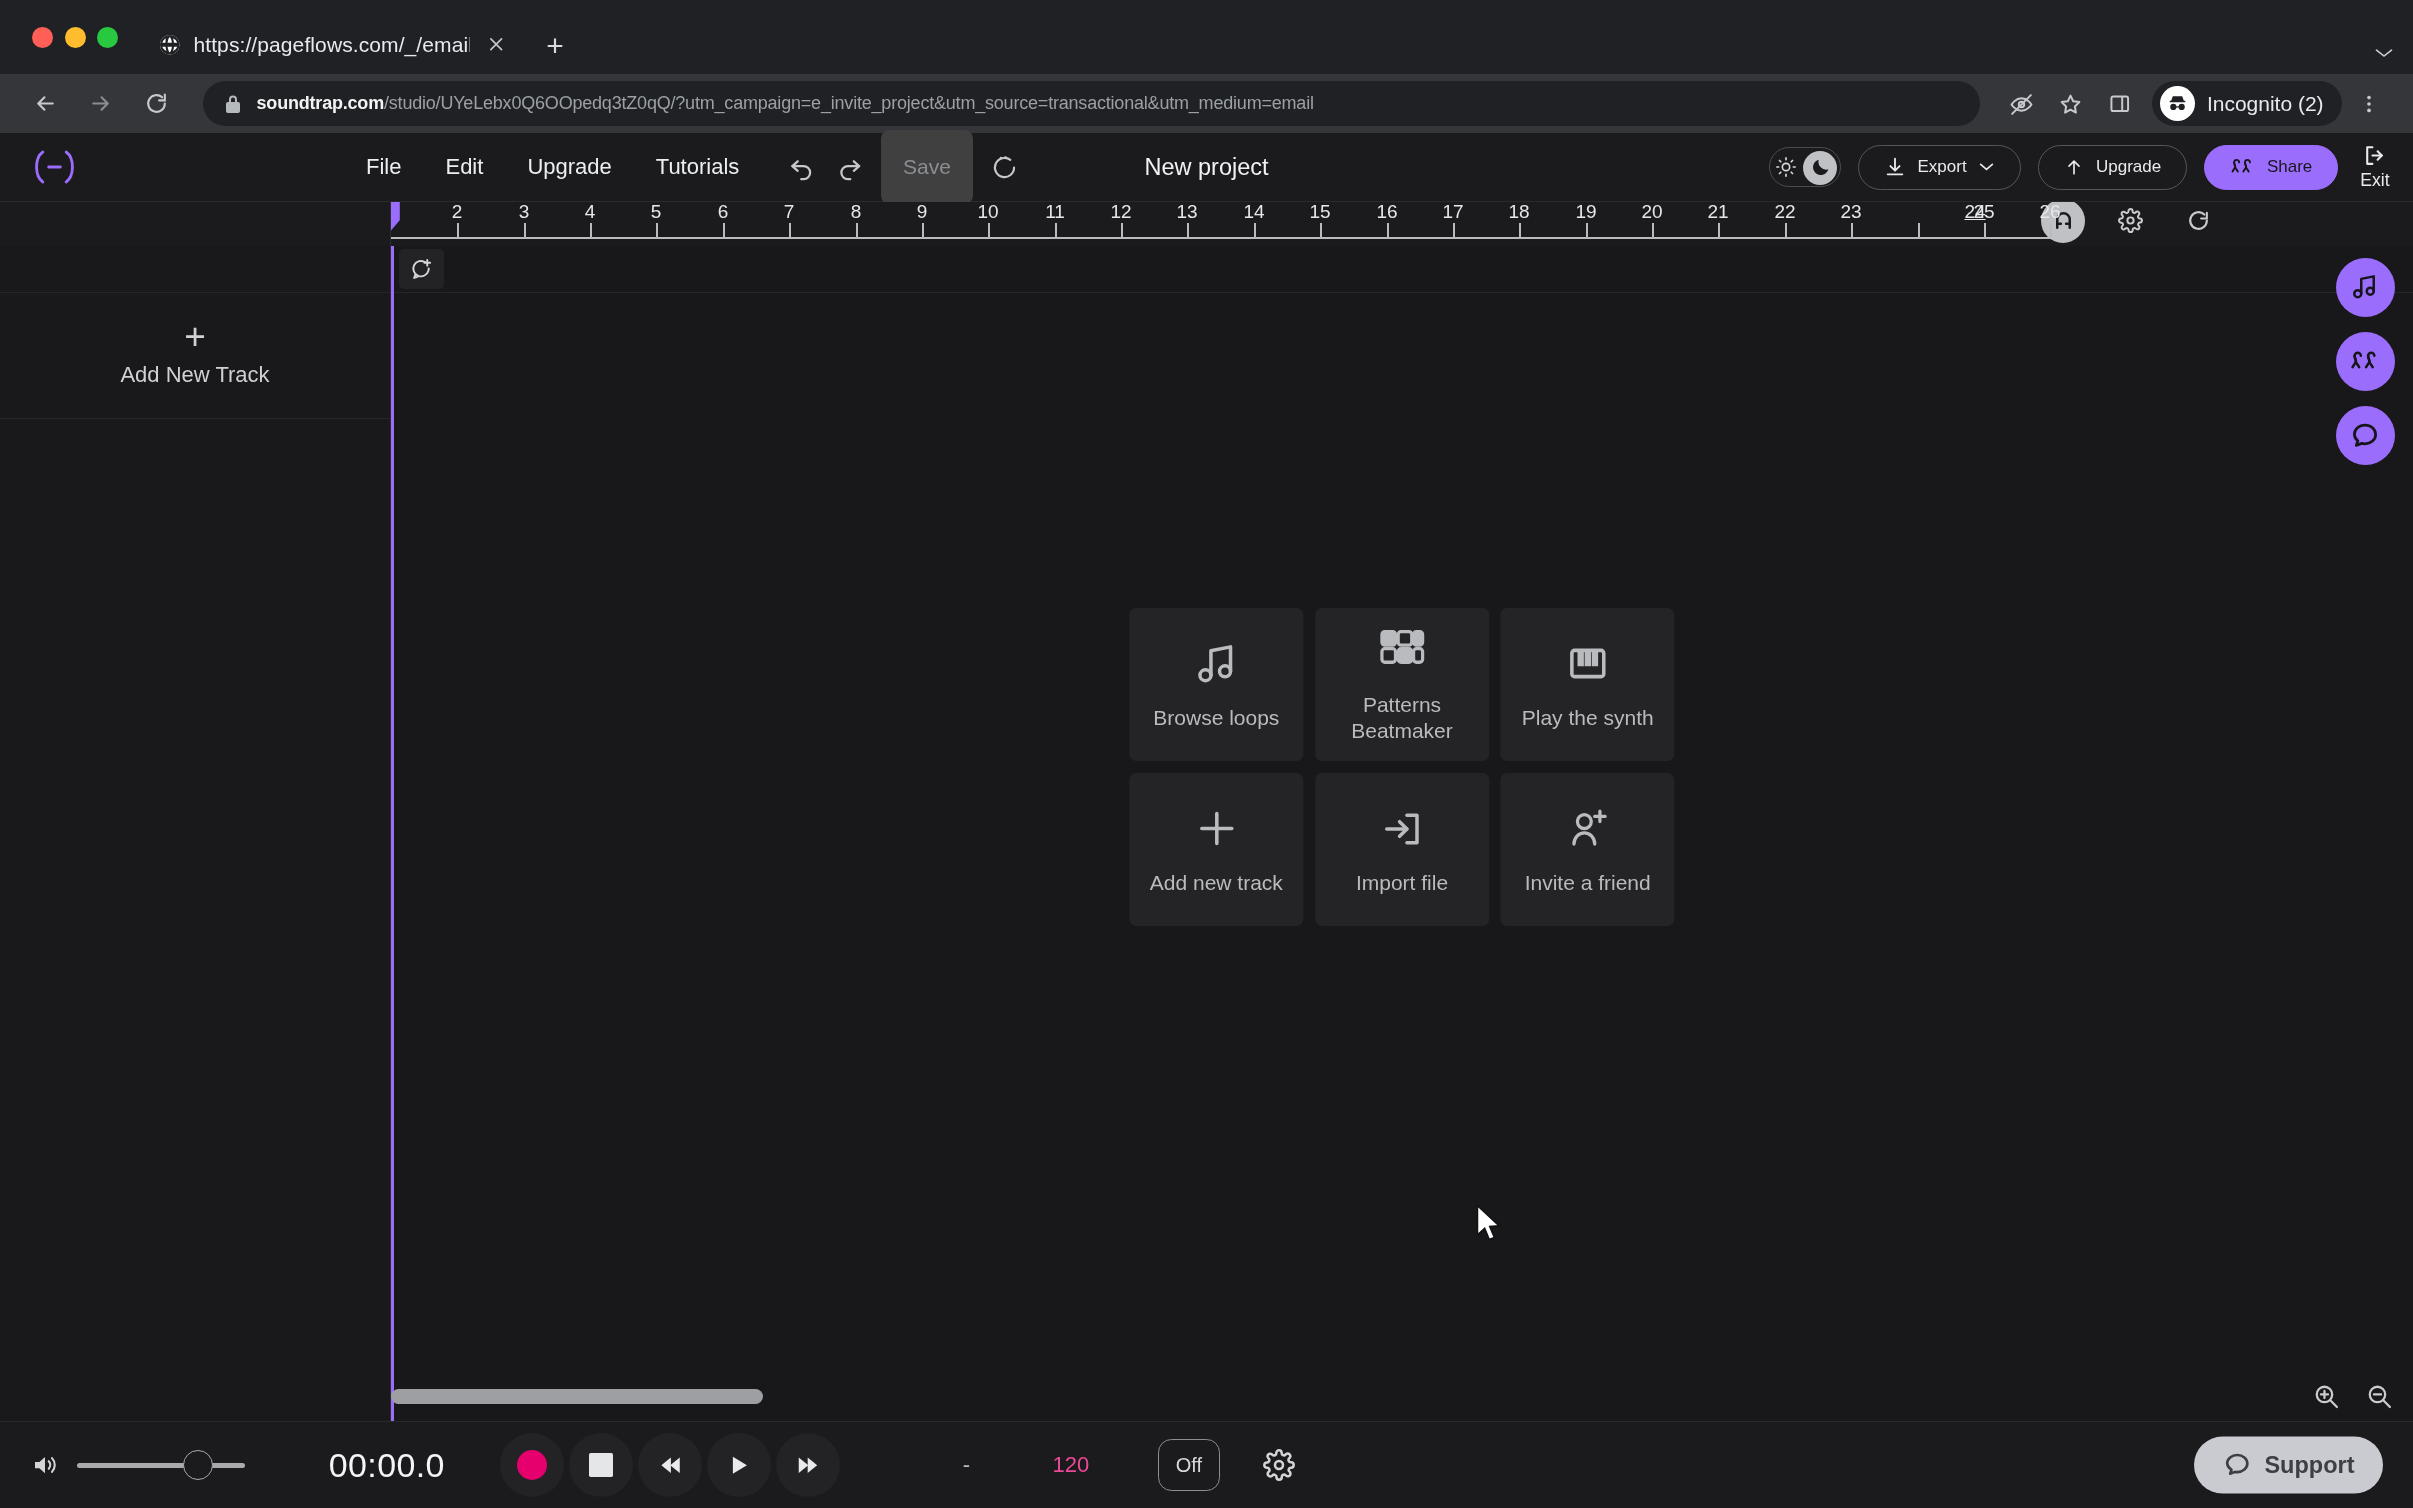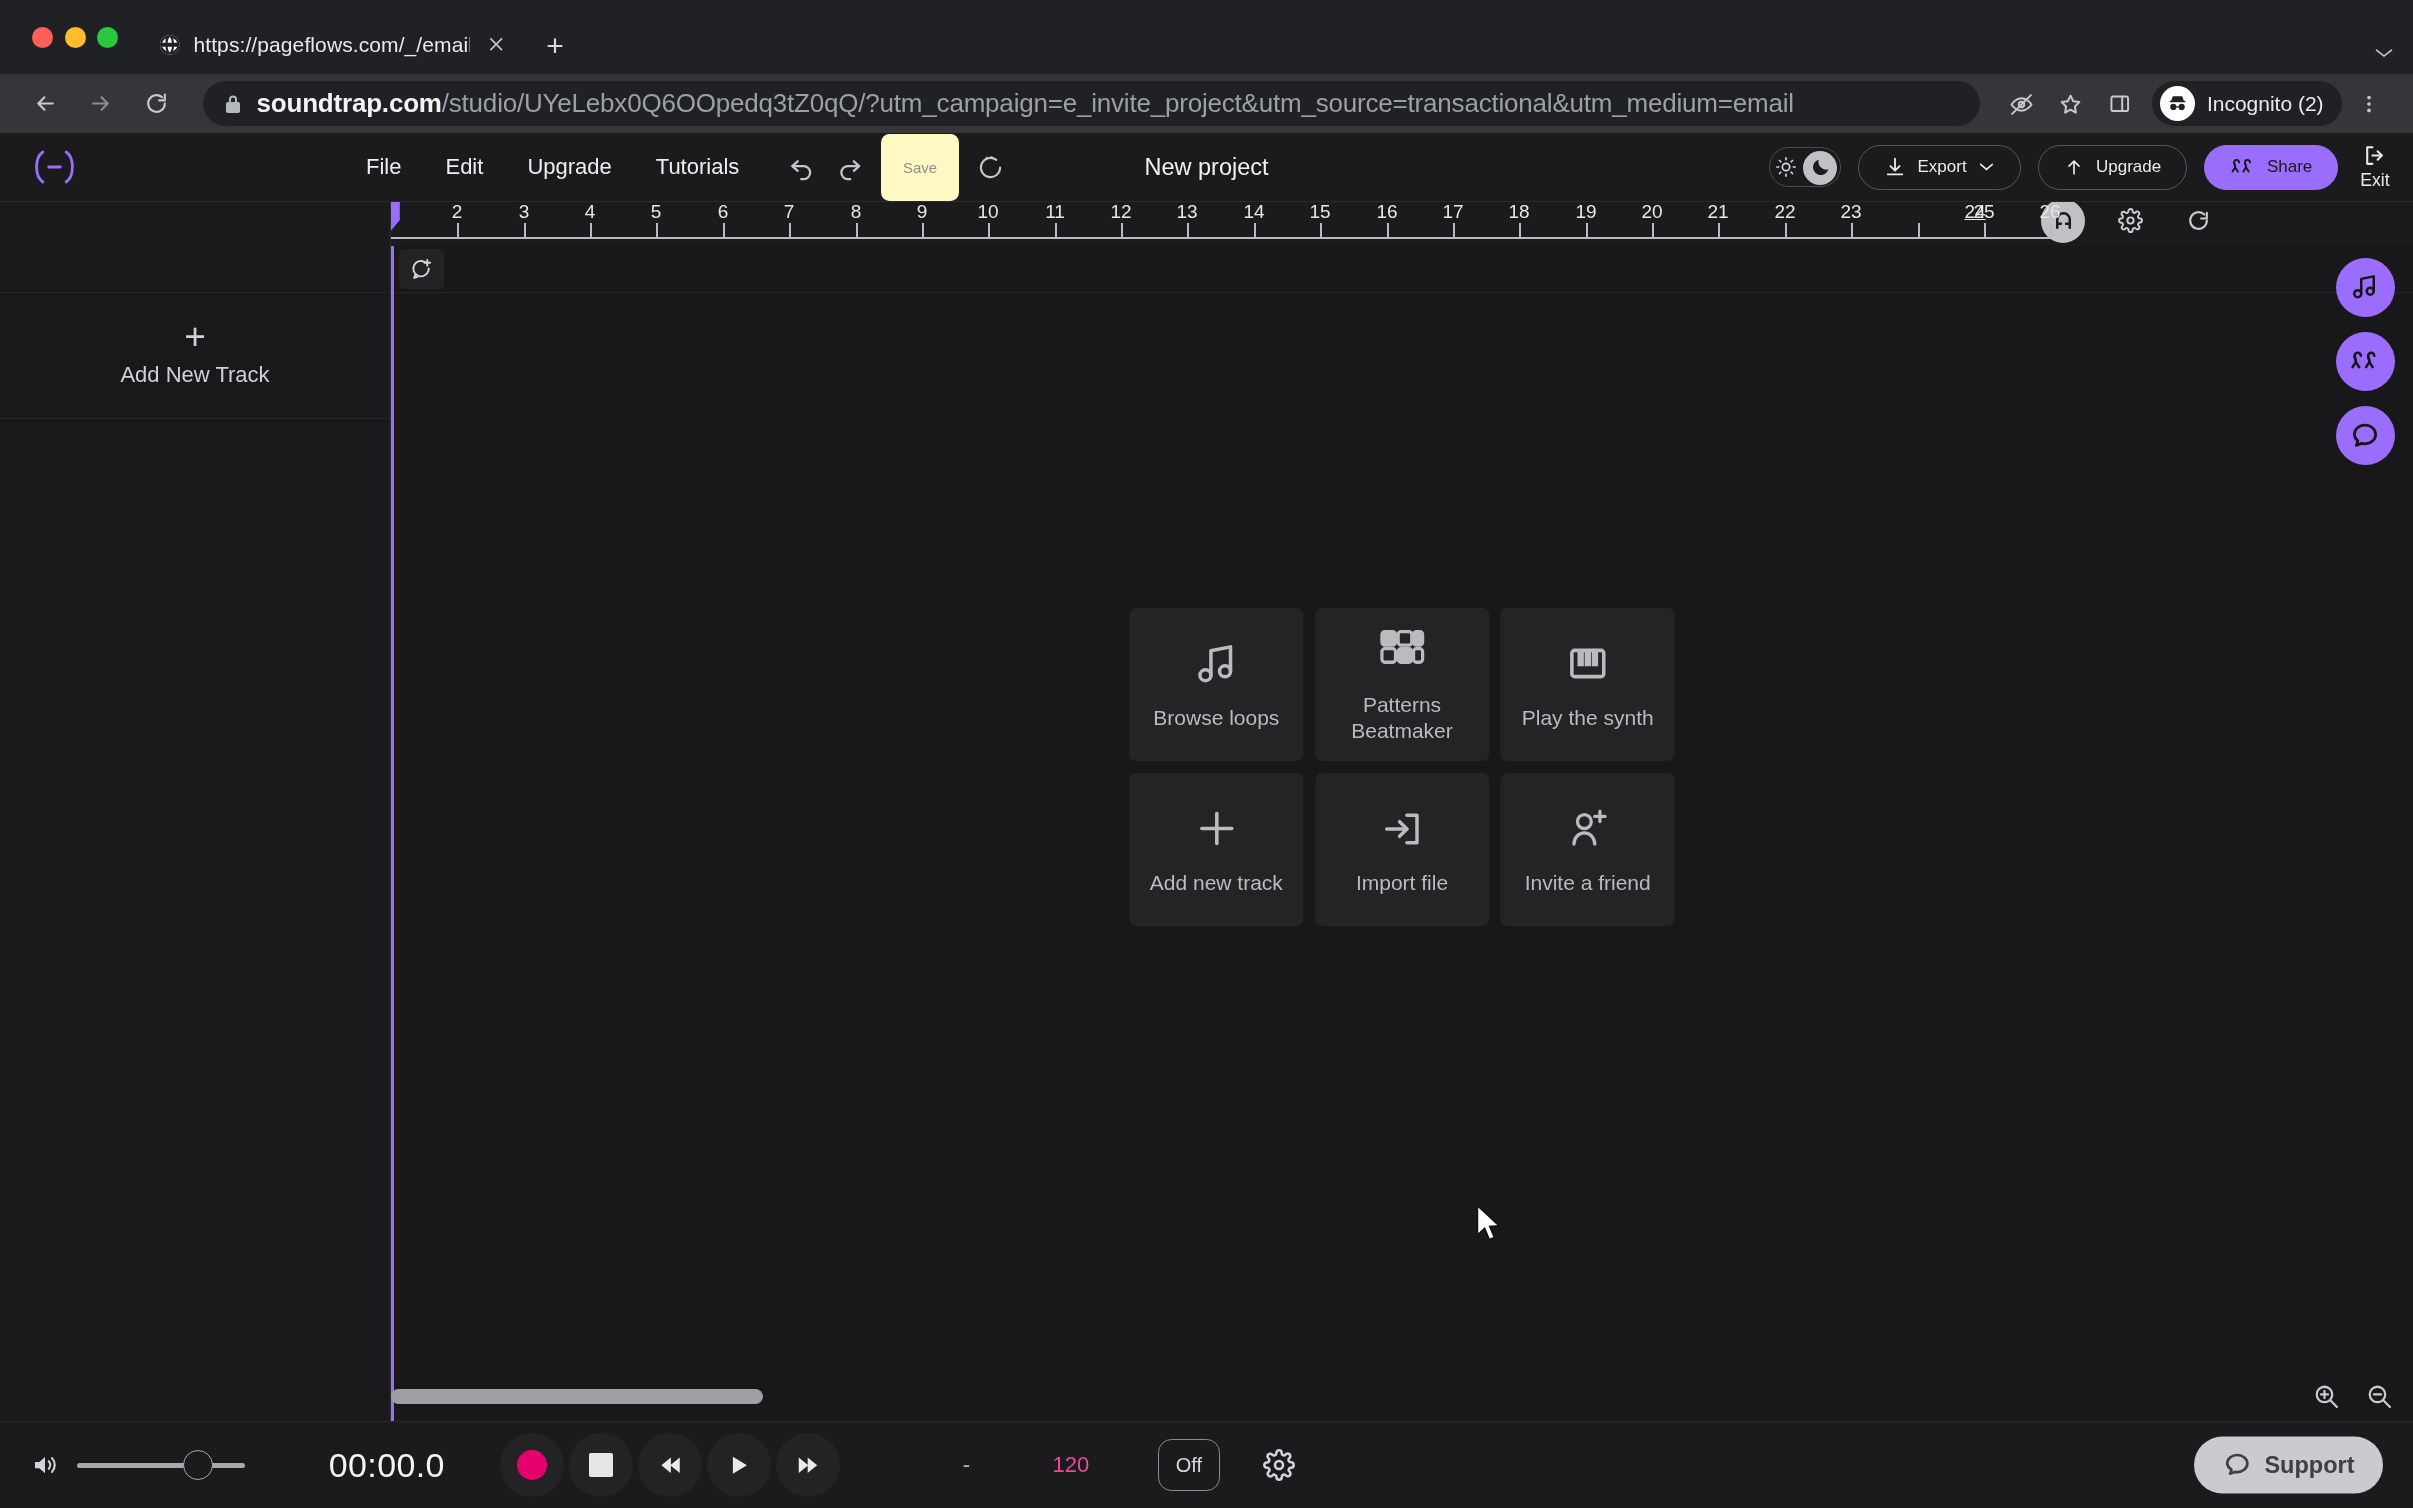--- a/index.html
+++ b/index.html
@@ -93,21 +93,21 @@
     background: #202124;
     border-radius: 22.6px;
     display: flex; align-items: center;
     padding: 0 20px;
     gap: 13.4px;
     margin: 0 11.7px 0 15px;
     overflow: hidden;
     min-width: 0;
   }
   .url-text {
-    font-size: 26px;
+    font-size: 18px;
     white-space: nowrap; overflow: hidden;
     letter-spacing: -0.2px;
     text-align: center;
   }
   .url-host { color: #f1f3f4; font-weight: 700; }
   .url-rest { color: #9aa0a6; }
   .omni-icons { display: flex; align-items: flex-end; gap: 5px; flex: none; }
   .omni-icon {
     width: 44px; height: 44px; border-radius: 50%;
     display: flex; align-items: center; justify-content: center;
@@ -152,22 +152,22 @@
     color: #eceff1; font-size: 22px;
     padding: 8.4px 22px; border-radius: 6.7px;
     white-space: nowrap;
   }
   .icon-btn {
     width: 49px; height: 44px; border-radius: 6.7px;
     display: flex; align-items: center; justify-content: center;
     color: #c5c7ca;
   }
   .save-btn {
-    background: #fef9c3; color: #8b8e92;
-    font-size: 15px; padding: 25px 22px; border-radius: 8.4px;
+    background: #404040; color: #8b8e92;
+    font-size: 21px; padding: 25px 22px; border-radius: 8.4px;
     margin: 0 6.7px;
   }
   .project-title {
     position: absolute; left: 50%; transform: translateX(-50%);
     color: #f2f2f3; font-size: 23.5px; white-space: nowrap;
   }
   .topbar-right {
     margin-left: auto; display: flex; align-items: center; gap: 17px;
     padding-right: 18.4px;
   }

